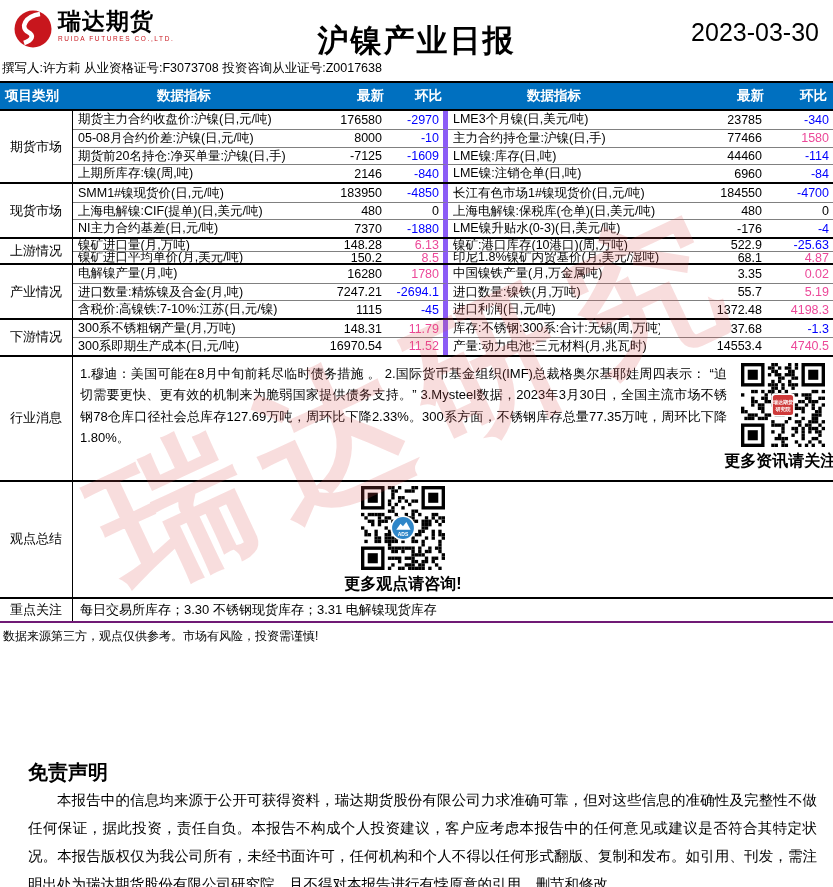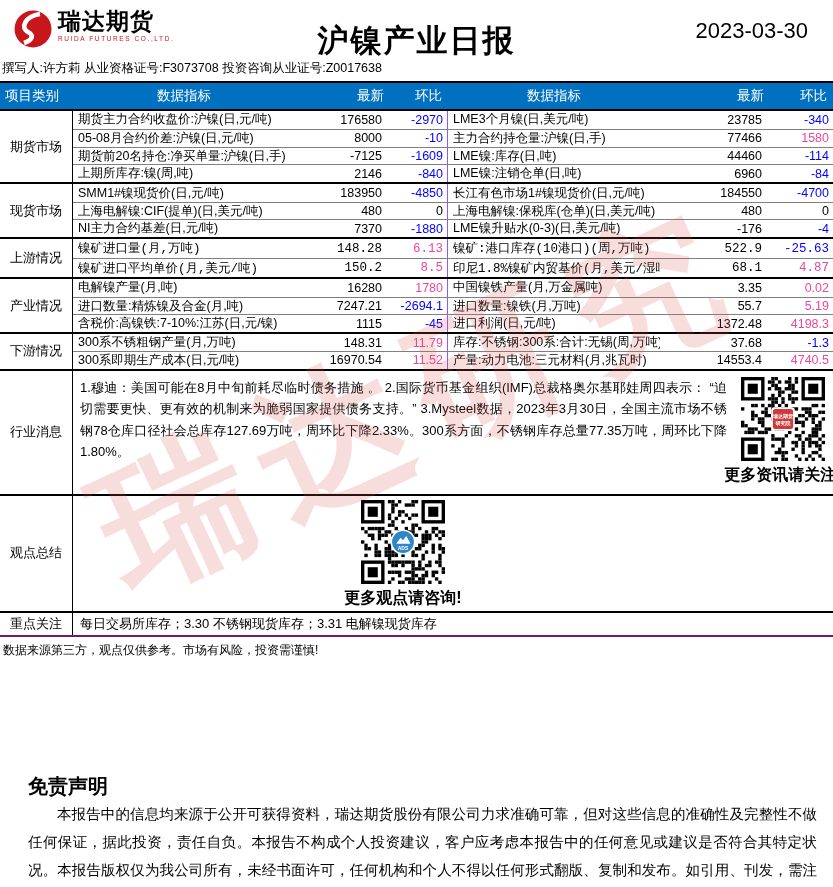--- a/index.html
+++ b/index.html
@@ -7,39 +7,39 @@
   body { width:833px; height:887px; font-family:"Liberation Sans","DejaVu Sans",sans-serif; color:#000; }
   .page { position:relative; width:833px; height:887px; overflow:hidden; }
 
   
   .hdr { position:relative; height:58px; padding:8px 10px 0 12px; }
   .logo-wrap { display:flex; align-items:flex-start; gap:4px; }
   .logo-txt .cn { font-size:23px; font-weight:900; letter-spacing:1px; line-height:26px; }
   .logo-txt .en { font-size:6.5px; color:#c8161d; letter-spacing:1.6px; margin-top:1px; }
   .report-title { position:absolute; left:50%; top:20px; transform:translateX(-50%);
                   font-size:31px; font-weight:900; letter-spacing:2px; white-space:nowrap; }
-  .report-date { position:absolute; right:25px; top:18px; font-size:22px; }
+  .report-date { position:absolute; right:14px; top:18px; font-size:25px; }
   .author { font-size:12.5px; margin:2px 2px 4px 2px; }
 
   
   .tbl { width:833px; border-top:2px solid #000; }
   .thead { display:grid; grid-template-columns:73px 222px 95px 58px 212px 110px 63px;
-           background:#0070C0; color:#fff; font-weight:normal; font-size:13.5px; height:26px; align-items:center; }
+           background:#0070C0; color:#fff; font-weight:bold; font-size:13.5px; height:26px; align-items:center; }
   .thead .c0 { padding-left:5px; }
   .thead .cc { text-align:center; }
   .thead .cr { text-align:right; padding-right:6px; }
   .tgroup { display:grid; grid-template-columns:73px 222px 95px 58px 212px 110px 63px;
             border-top:2px solid #000; font-size:12.5px; }
   .cat { grid-column:1; display:flex; align-items:center; justify-content:center;
          border-right:1px solid #000; font-size:13px; }
   .cell { display:flex; align-items:center; white-space:nowrap; overflow:hidden; }
   .cell.ind { padding-left:5px; }
   .cell.num { justify-content:flex-end; padding-right:8px; }
   .cell.chg { justify-content:flex-end; padding-right:4px; }
-  .cell.mid { border-right:1px solid #8b5cf6; }
+  .cell.mid { border-right:5px solid #8b5cf6; }
   .cell.sep { border-top:1px solid #808080; }
   .chg.pos { color:#ec4899; } .chg.neg { color:#0000ff; } .chg.zero { color:#000; }
 
   .tgroup.textrow { grid-template-columns:73px 1fr 100px; }
   .tgroup.textrow .txt { padding:6px 6px 4px 7px; font-size:13px; line-height:21.5px; text-align:justify; }
   .qrbox { display:flex; flex-direction:column; align-items:center; padding-top:6px; }
   .qrbox svg { width:84px; height:84px; }
   .qrcap { font-size:16px; font-weight:bold; margin-top:4px; white-space:nowrap; }
   .tgroup.news { height:125px; }
   .tgroup.opinion { height:117px; }
@@ -135,21 +135,21 @@
           <div class="cell ind sep">上海电解镍:保税库(仓单)(日,美元/吨)</div>
           <div class="cell num sep">480</div>
           <div class="cell chg zero sep">0</div>
           <div class="cell ind sep">NI主力合约基差(日,元/吨)</div>
           <div class="cell num sep">7370</div>
           <div class="cell chg mid neg sep">-1880</div>
           <div class="cell ind sep">LME镍升贴水(0-3)(日,美元/吨)</div>
           <div class="cell num sep">-176</div>
           <div class="cell chg neg sep">-4</div>
         </div>
-        <div class="tgroup" style="height: 40px; grid-template-rows: repeat(2, 1fr); font-family: Liberation Mono, monospace;">
+        <div class="tgroup" style="height: 26px; grid-template-rows: repeat(2, 1fr);">
           <div class="cat" style="grid-row: 1 / span 2;">上游情况</div>
           <div class="cell ind">镍矿进口量(月,万吨)</div>
           <div class="cell num">148.28</div>
           <div class="cell chg mid pos">6.13</div>
           <div class="cell ind">镍矿:港口库存(10港口)(周,万吨)</div>
           <div class="cell num">522.9</div>
           <div class="cell chg neg">-25.63</div>
           <div class="cell ind sep">镍矿进口平均单价(月,美元/吨)</div>
           <div class="cell num sep">150.2</div>
           <div class="cell chg mid pos sep">8.5</div>

